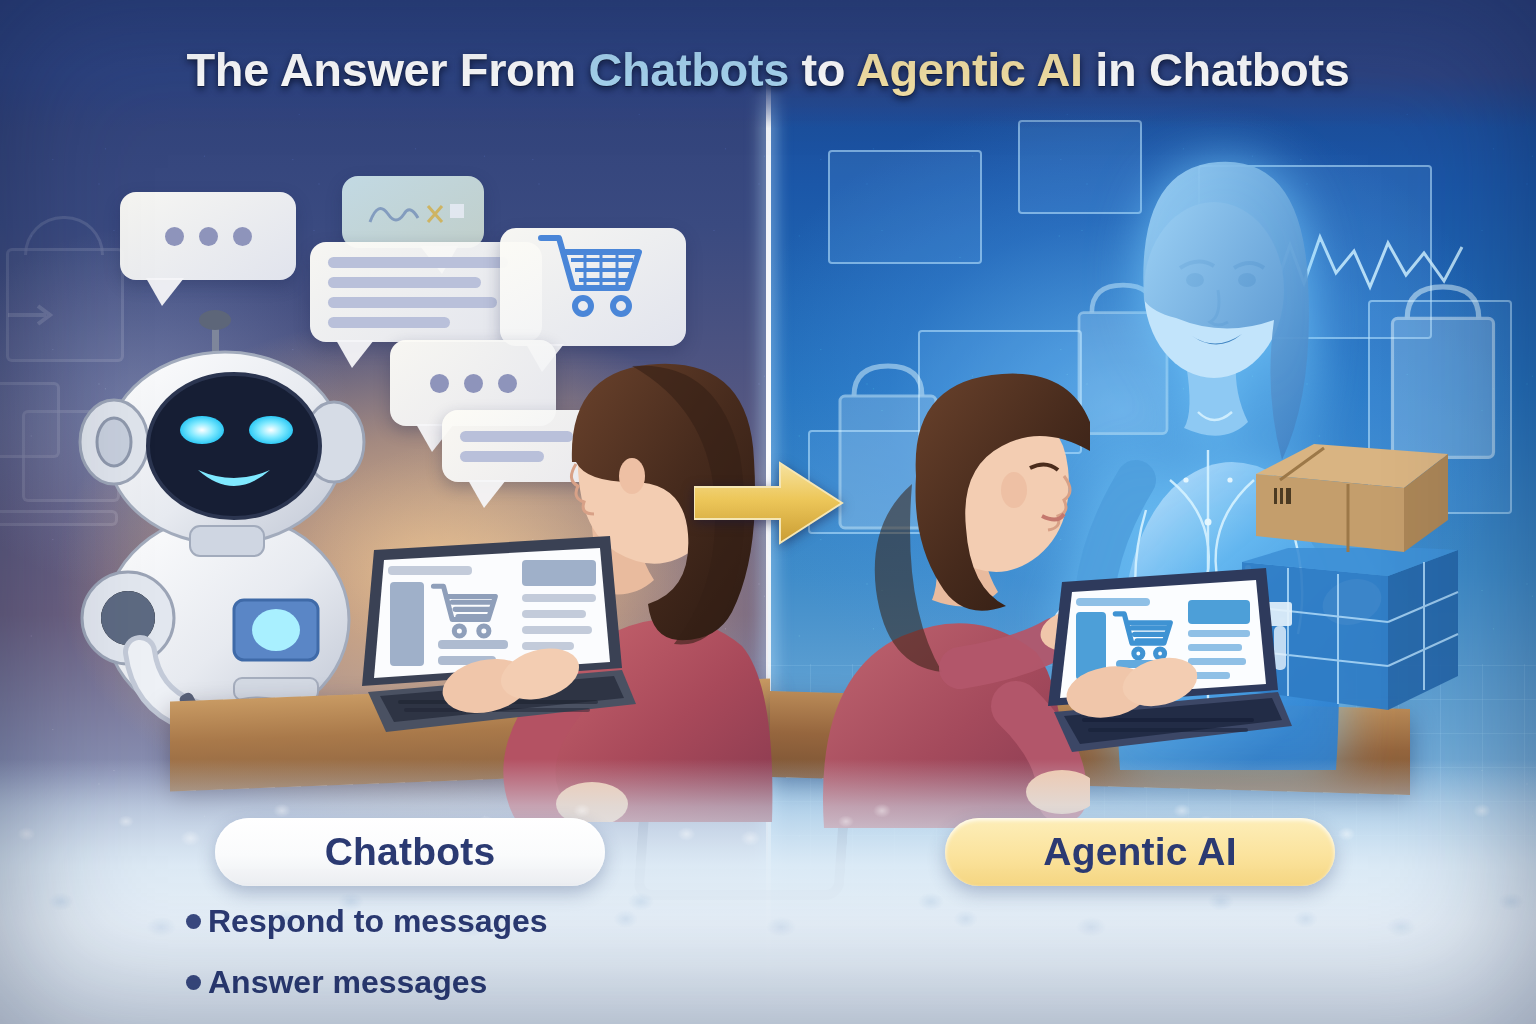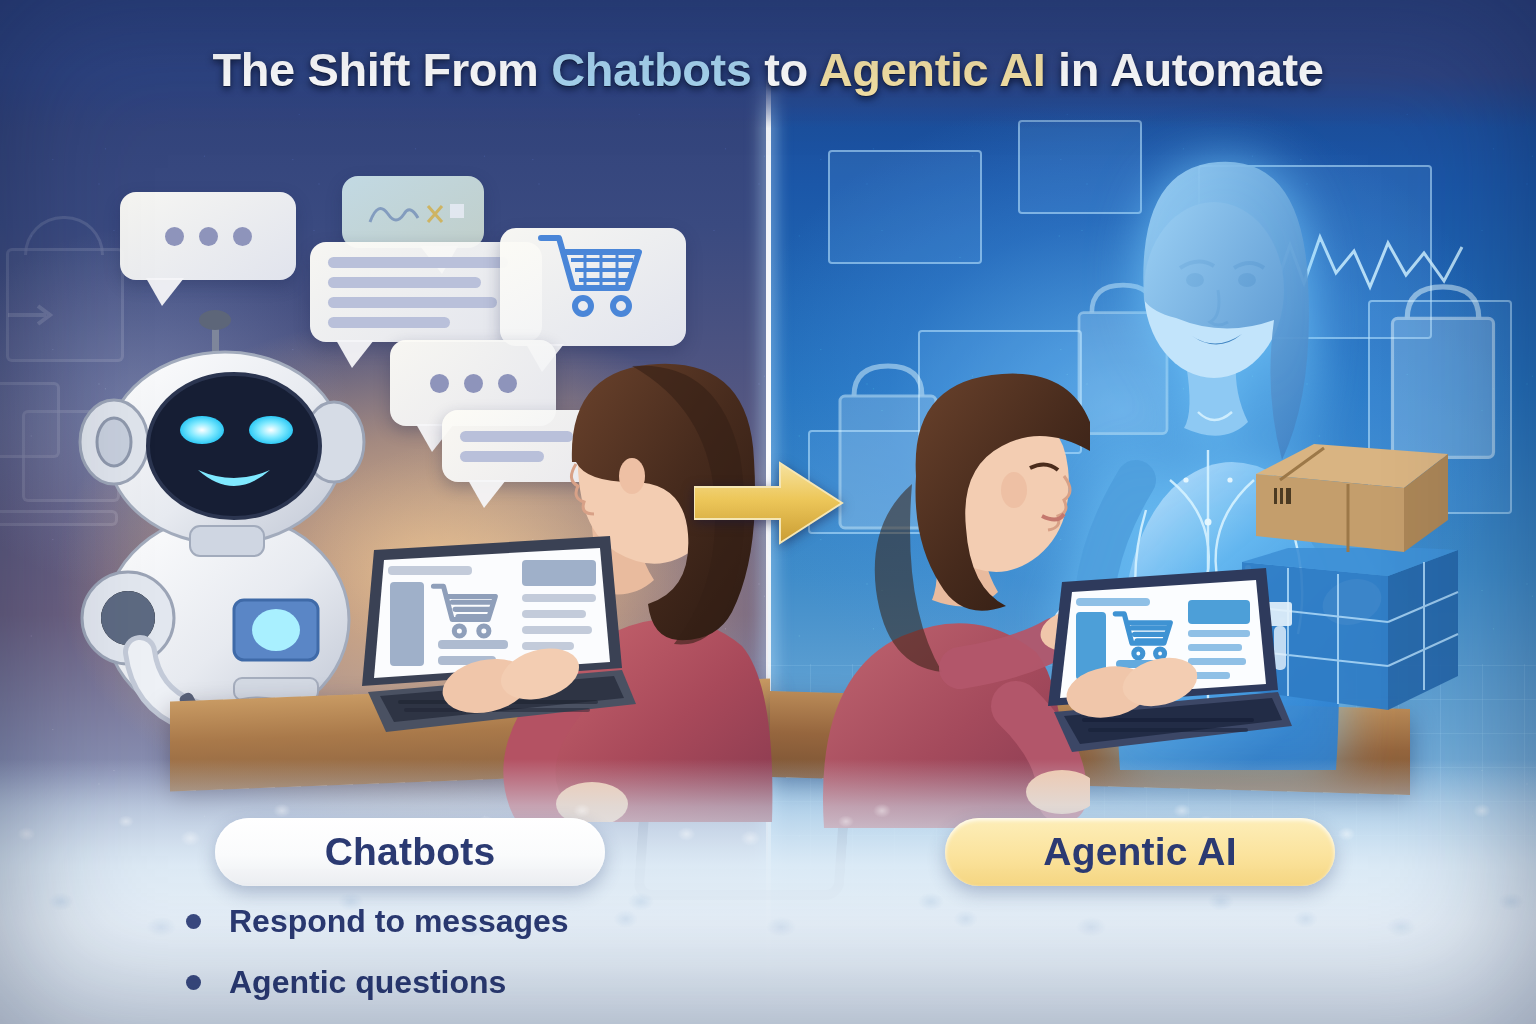--- a/index.html
+++ b/index.html
@@ -119,21 +119,21 @@
     font-size:39px;font-weight:700;color:#2b3a72;letter-spacing:.2px;
     box-shadow:0 7px 18px rgba(50,70,120,.30), inset 0 2px 4px rgba(255,255,255,.9);}
   .pill-left{left:215px;top:818px;width:390px;
     background:linear-gradient(180deg,#ffffff 0%,#fafbfc 55%,#eceef2 100%);}
   .pill-right{left:945px;top:818px;width:390px;
     background:linear-gradient(180deg,#fdeeb9 0%,#fbe39d 55%,#f6d783 100%);}
 
   .bullets{position:absolute;z-index:46;color:#2b3a72;font-size:32px;font-weight:700;line-height:1.0;}
   .bullets-left{left:186px;top:905px;width:470px;}
   .bullets-right{left:925px;top:905px;width:470px;}
-  .bul{display:flex;align-items:center;gap:28px;margin-bottom:29px;}
+  .bul{display:flex;align-items:center;gap:7px;margin-bottom:29px;}
   .bul-dot{width:15px;height:15px;border-radius:50%;background:#3a4a80;flex:none;}
   .vignette{position:absolute;inset:0;z-index:60;pointer-events:none;
     box-shadow:inset 0 0 140px rgba(14,26,60,.42);}
 </style>
 </head>
 <body>
 
 <div id="stage">
 
   <div class="half half-left">
@@ -540,38 +540,38 @@
       <ellipse cx="104" cy="34" rx="38" ry="23" fill="#f3cdb2" transform="rotate(-14 104 34)"></ellipse>
     </svg>
   </div>
 
   <div class="frost">
     <div class="frost-tex"></div>
   </div>
 
   <div class="header-band"></div>
   <div class="title">
-    <span class="t-white">The Shift From </span><span class="t-blue">Chatbots</span><span class="t-white"> to </span><span class="t-gold">Agentic AI</span><span class="t-white"> in Automate</span>
+    <span class="t-white">The Answer From </span><span class="t-blue">Chatbots</span><span class="t-white"> to </span><span class="t-gold">Agentic AI</span><span class="t-white"> in Chatbots</span>
   </div>
 
   <div class="pill pill-left">
     <span>Chatbots</span>
   </div>
   <div class="pill pill-right">
     <span>Agentic AI</span>
   </div>
 
   <div class="bullets bullets-left">
     <div class="bul">
       <span class="bul-dot"></span>
       <span>Respond to messages</span>
     </div>
     <div class="bul">
       <span class="bul-dot"></span>
-      <span>Agentic questions</span>
+      <span>Answer messages</span>
     </div>
   </div>
 
   <div class="bullets bullets-right">
   </div>
 
   <div class="vignette"></div>
 </div>
 
 </body></html>

